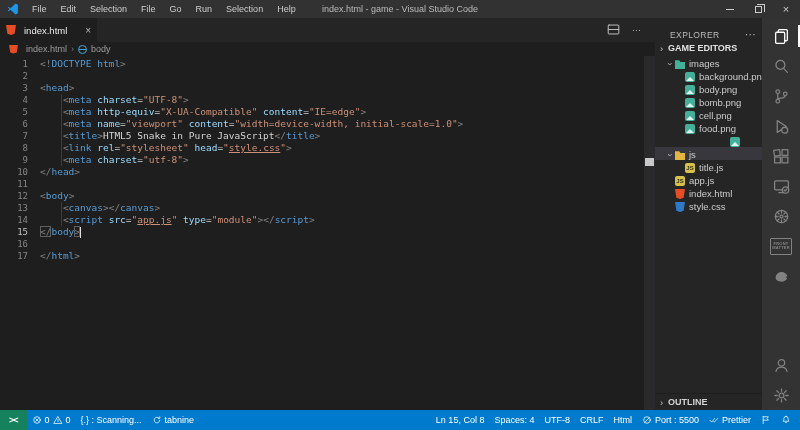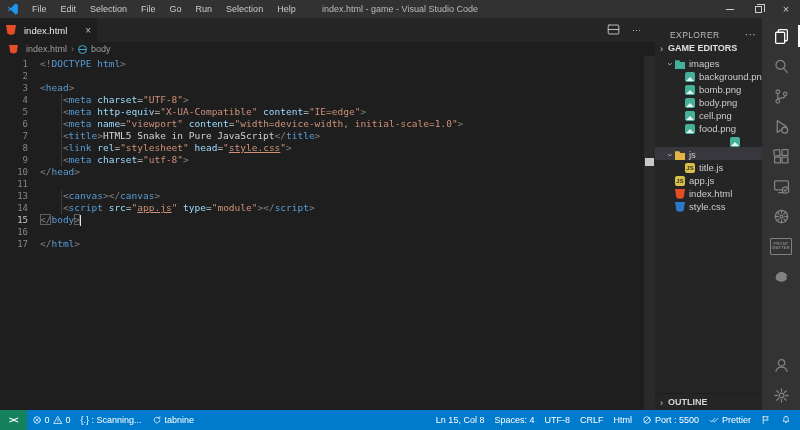--- a/index.html
+++ b/index.html
@@ -180,20 +180,24 @@
           <span class="lt"><span class="k-p">    &lt;</span><span class="k-t">meta</span><span class="k-a"> charset</span><span class="k-o">=</span><span class="k-s">"utf-8"</span><span class="k-p">&gt;</span></span>
         </div>
         <div class="code-line">
           <span class="ln">10</span>
           <span class="lt"><span class="k-p">&lt;/</span><span class="k-t">head</span><span class="k-p">&gt;</span></span>
         </div>
         <div class="code-line">
           <span class="ln">11</span>
           <span class="lt"></span>
         </div>
+        <div class="code-line">
+          <span class="ln">12</span>
+          <span class="lt"><span class="k-p">&lt;</span><span class="k-t">body</span><span class="k-p">&gt;</span></span>
+        </div>
         <div class="code-line g">
           <span class="ln">13</span>
           <span class="lt"><span class="k-p">    &lt;</span><span class="k-t">canvas</span><span class="k-p">&gt;&lt;/</span><span class="k-t">canvas</span><span class="k-p">&gt;</span></span>
         </div>
         <div class="code-line g">
           <span class="ln">14</span>
           <span class="lt"><span class="k-p">    &lt;</span><span class="k-t">script</span><span class="k-a"> src</span><span class="k-o">=</span><span class="k-s">"</span><span class="k-sl">app.js</span><span class="k-s">"</span><span class="k-a"> type</span><span class="k-o">=</span><span class="k-s">"module"</span><span class="k-p">&gt;&lt;/</span><span class="k-t">script</span><span class="k-p">&gt;</span></span>
         </div>
         <div class="code-line active">
           <span class="ln">15</span>
@@ -229,26 +233,26 @@
           <span>images</span>
         </div>
         <div class="row" style="padding-left: 18px;">
           <span class="slot"></span>
           <span class="fi fi-image"></span>
           <span>background.png</span>
         </div>
         <div class="row" style="padding-left: 18px;">
           <span class="slot"></span>
           <span class="fi fi-image"></span>
+          <span>body.png</span>
+        </div>
+        <div class="row" style="padding-left: 18px;">
+          <span class="slot"></span>
+          <span class="fi fi-image"></span>
           <span>bomb.png</span>
-        </div>
-        <div class="row" style="padding-left: 18px;">
-          <span class="slot"></span>
-          <span class="fi fi-image"></span>
-          <span>body.png</span>
         </div>
         <div class="row" style="padding-left: 18px;">
           <span class="slot"></span>
           <span class="fi fi-image"></span>
           <span>cell.png</span>
         </div>
         <div class="row" style="padding-left: 18px;">
           <span class="slot"></span>
           <span class="fi fi-image"></span>
           <span>food.png</span>

